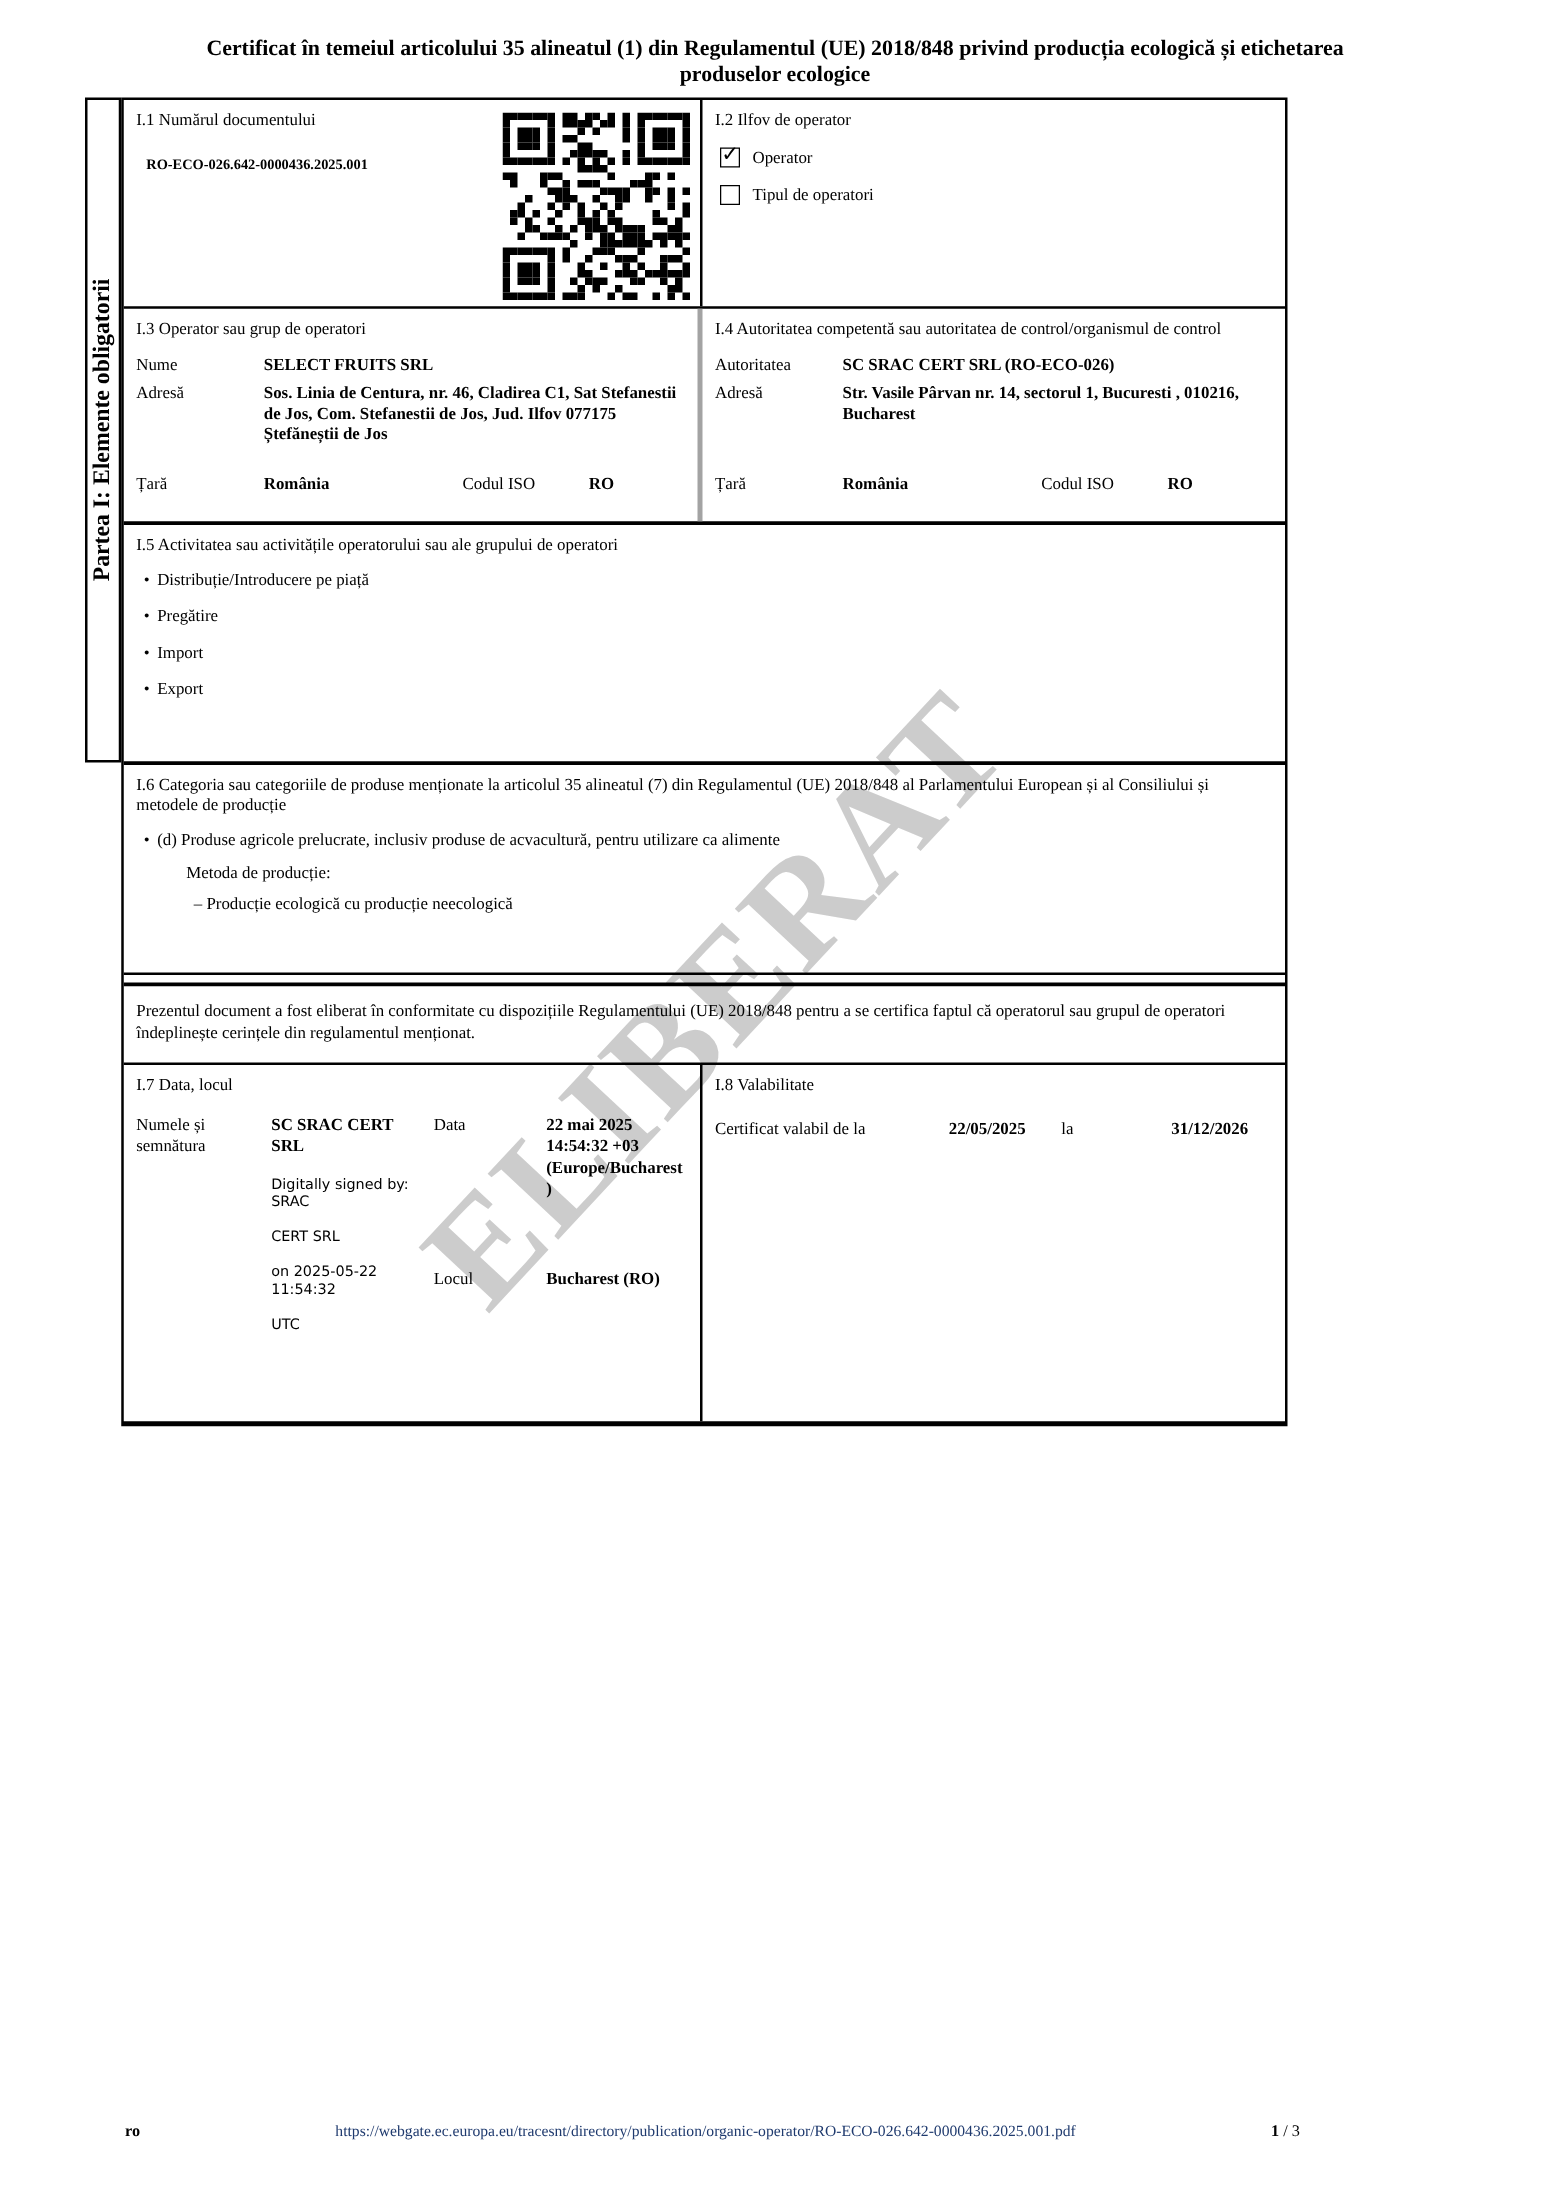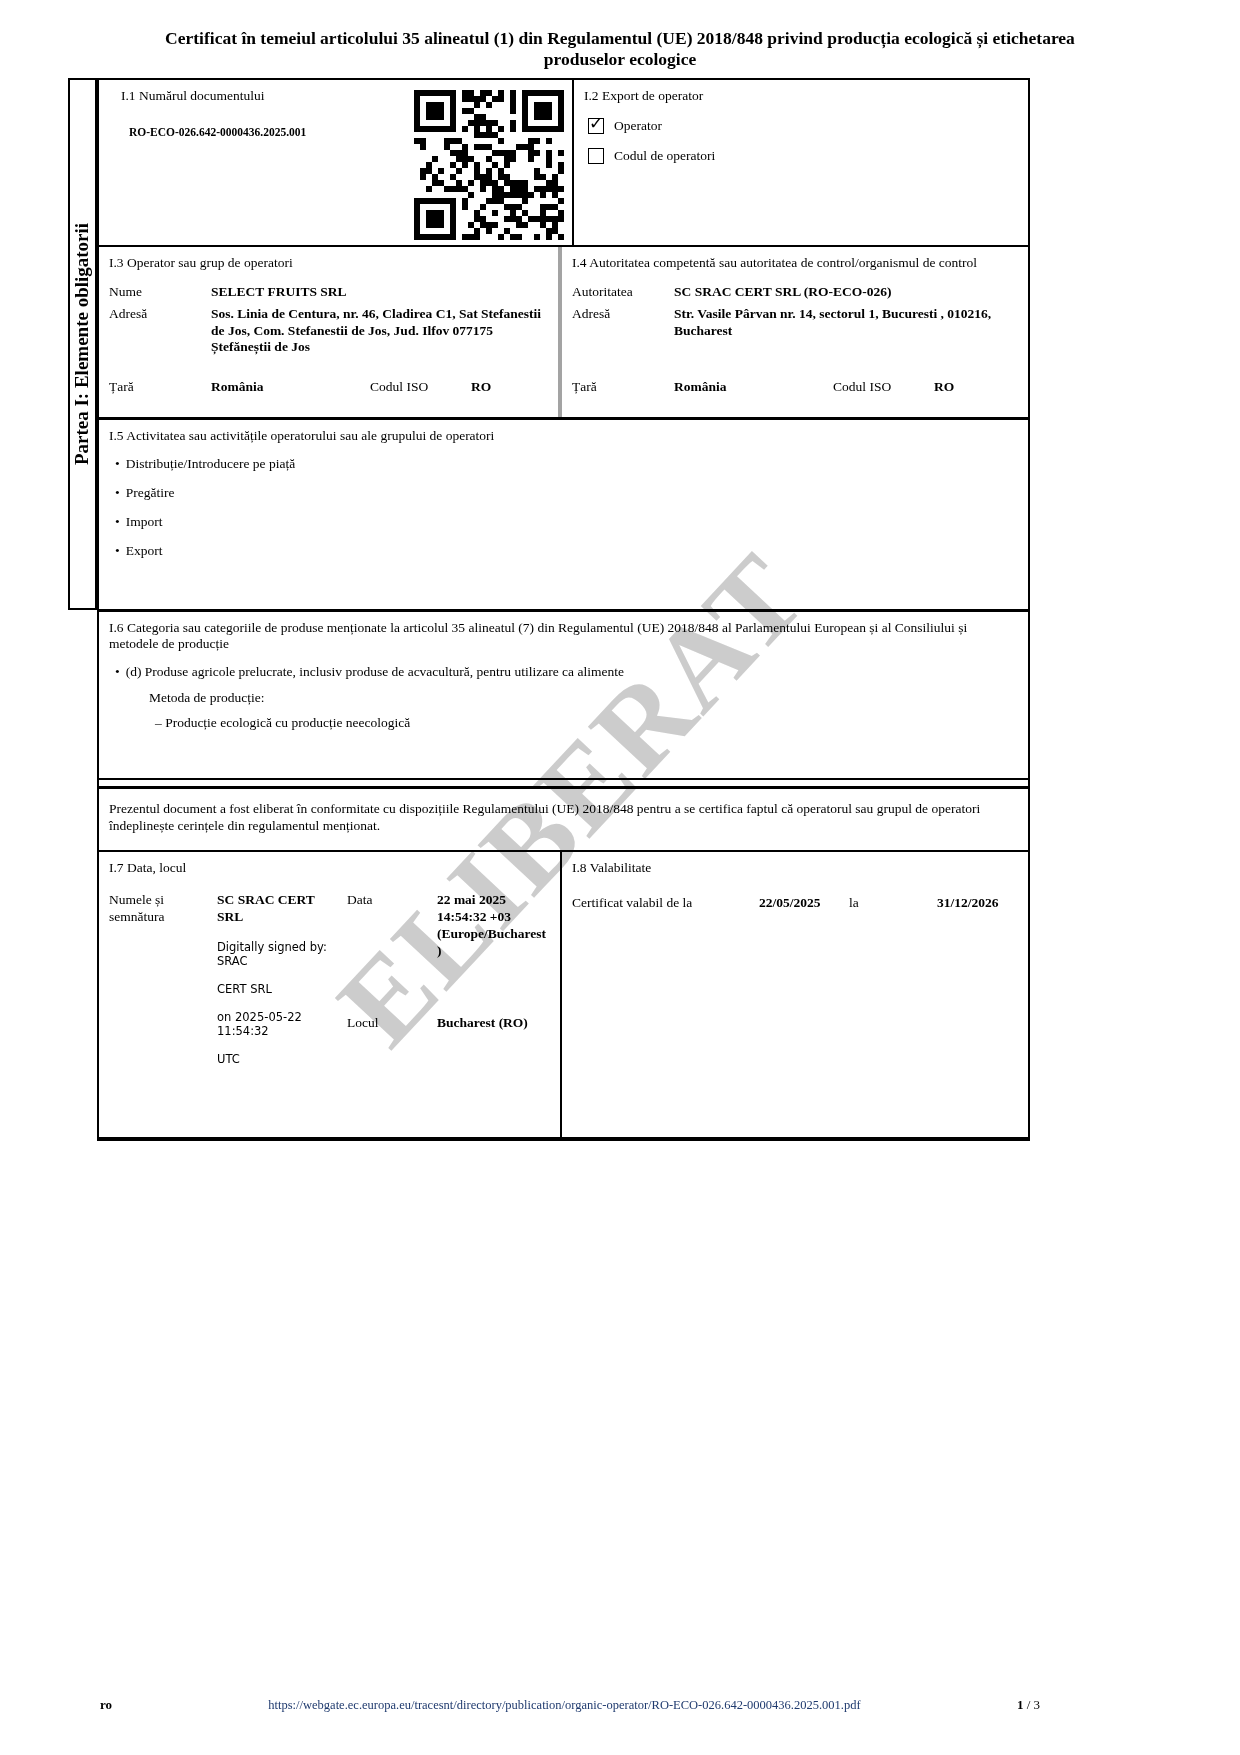--- a/index.html
+++ b/index.html
@@ -14,21 +14,21 @@
          font-size:17.5px;line-height:1.2;font-weight:bold;z-index:2;}
   
   .vlabel{position:absolute;left:68px;top:78px;width:25px;height:528px;border:2px solid #000;
           display:flex;align-items:center;justify-content:center;z-index:2;background:transparent;}
   .vlabel-text{transform:rotate(-90deg);white-space:nowrap;font-weight:bold;font-size:19px;}
   
   .doctable{position:absolute;left:97px;top:78px;width:933px;border:2px solid #000;border-bottom-width:4px;
             box-sizing:border-box;z-index:1;background:transparent;}
   .row{box-sizing:border-box;display:flex;}
   .cell{box-sizing:border-box;position:relative;padding:8px 10px;}
-  .r1{height:167px;border-bottom:2px solid #000;padding-left:12px;}
+  .r1{height:167px;border-bottom:2px solid #000;}
   .r1 .cell-left{width:463px;border-right:2px solid #000;}
   .r1 .cell-right{flex:1;}
   .r2{height:173px;border-bottom:3px solid #000;}
   .r2 .cell-left{width:463px;border-right:4px solid #a3a3a3;display:flex;flex-direction:column;}
   .r2 .cell-right{flex:1;display:flex;flex-direction:column;}
   .r3{height:192px;border-bottom:3px solid #000;display:block;}
   .r4{height:168px;border-bottom:2px solid #000;display:block;}
   .spacer{height:6px;}
   .rstmt{border-top:3px solid #000;border-bottom:2px solid #000;display:block;padding:8px 10px;height:66px;box-sizing:border-box;}
   .r5{height:285px;}
@@ -386,28 +386,28 @@
             <rect x="60" y="144" width="6" height="6" fill="#000"></rect>
             <rect x="84" y="144" width="6" height="6" fill="#000"></rect>
             <rect x="96" y="144" width="6" height="6" fill="#000"></rect>
             <rect x="102" y="144" width="6" height="6" fill="#000"></rect>
             <rect x="120" y="144" width="6" height="6" fill="#000"></rect>
             <rect x="132" y="144" width="6" height="6" fill="#000"></rect>
             <rect x="144" y="144" width="6" height="6" fill="#000"></rect>
           </svg>
       </div>
       <div class="cell cell-right">
-        <div class="sec-heading">I.2 Export de operator</div>
+        <div class="sec-heading">I.2 Ilfov de operator</div>
         <div class="opt">
           <span class="checkbox checked"></span>
           <span>Operator</span>
         </div>
         <div class="opt">
           <span class="checkbox"></span>
-          <span>Codul de operatori</span>
+          <span>Tipul de operatori</span>
         </div>
       </div>
     </div>
 
     <div class="row r2">
       <div class="cell cell-left">
         <div class="sec-heading">I.3 Operator sau grup de operatori</div>
         <div class="kv">
           <span class="lbl">Nume</span>
           <span class="val">SELECT FRUITS SRL</span>

